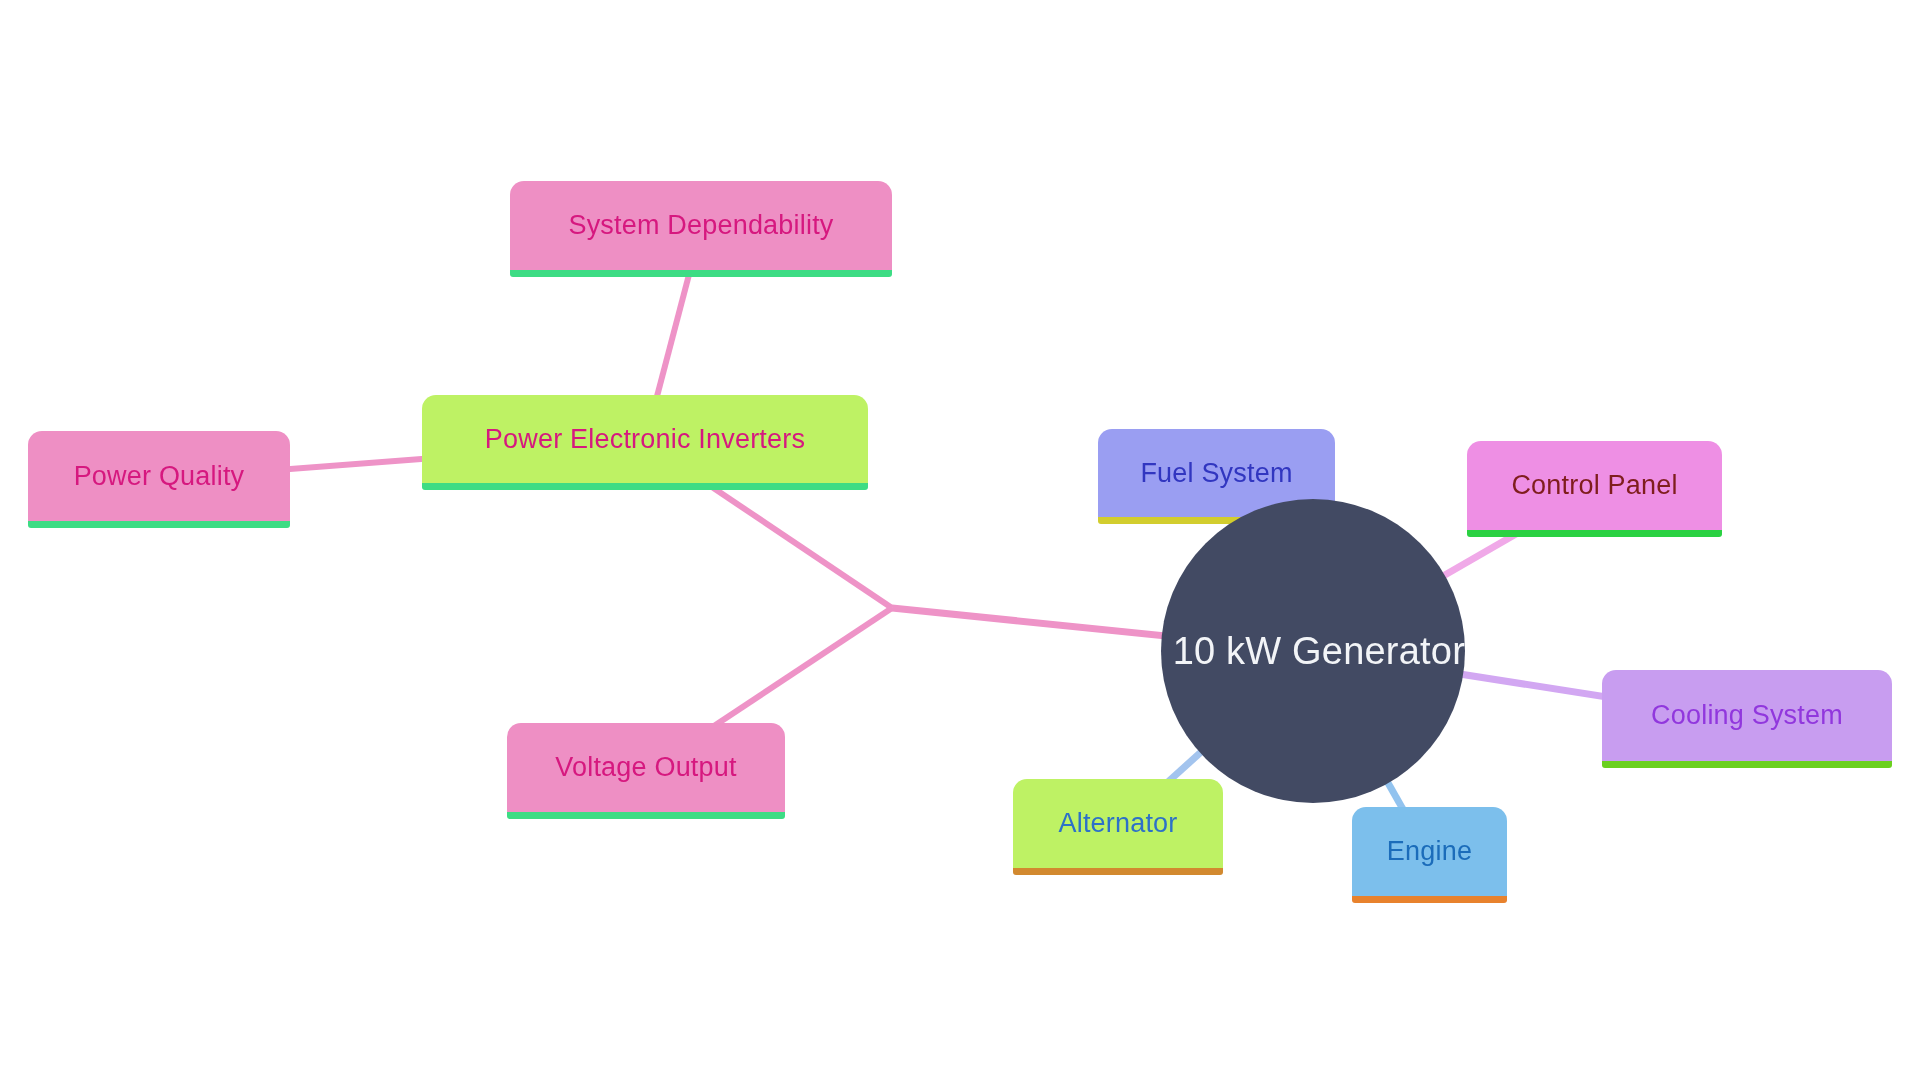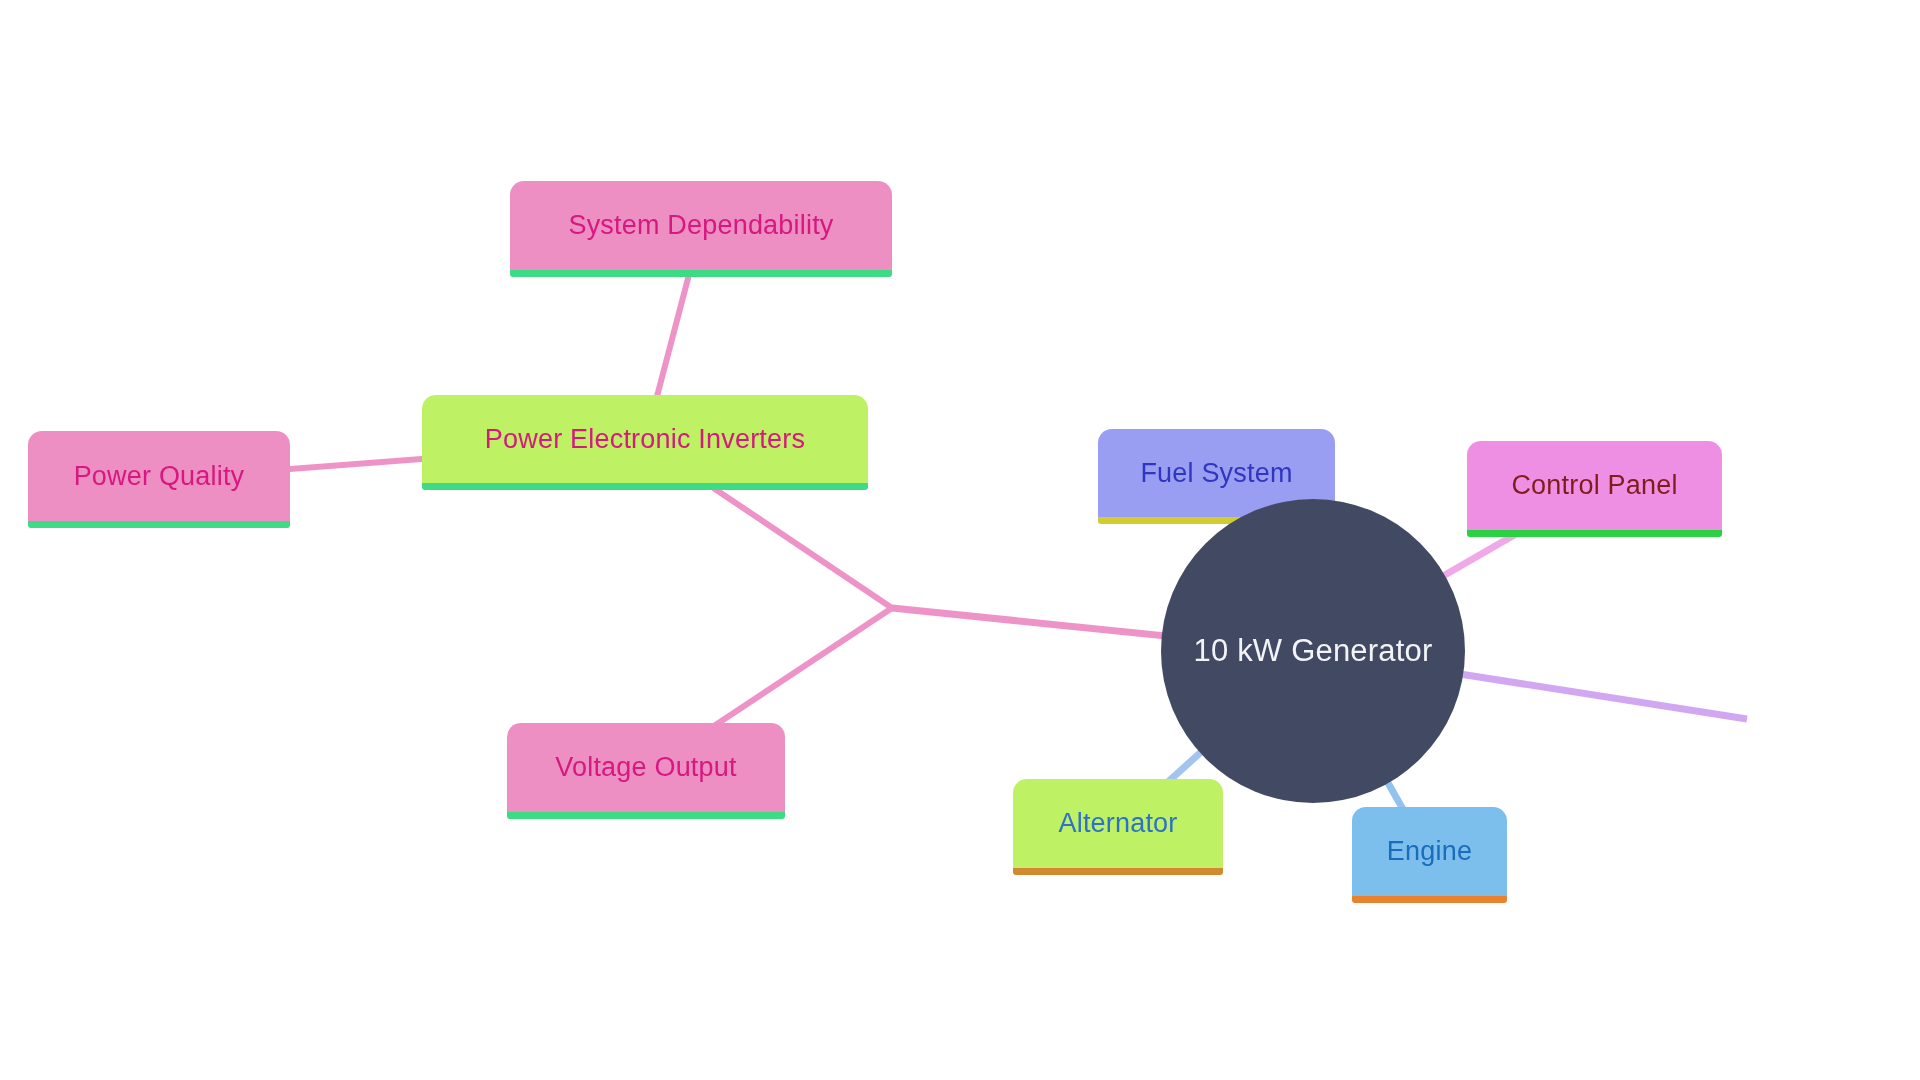--- a/index.html
+++ b/index.html
@@ -37,22 +37,22 @@
   }
   .center-node {
     position: absolute;
     left: 1161px;
     top: 499px;
     width: 304px;
     height: 304px;
     border-radius: 50%;
     display: flex;
     align-items: center;
-    justify-content: center;
-    font-size: 31px;
+    justify-content: flex-end;
+    font-size: 38px;
     font-weight: 500;
     letter-spacing: 0.2px;
     white-space: nowrap;
   }
 </style>
 </head>
 <body>
 
 <div class="canvas">
 
@@ -87,20 +87,23 @@
   </div>
 
   <div class="node" style="left: 1098px; top: 392px; width: 237px; height: 88px; background: rgb(154, 158, 242); color: rgb(49, 54, 192); border-bottom-color: rgb(210, 205, 46); margin-top: 37px;">
     <span>Fuel System</span>
   </div>
 
   <div class="node" style="left: 1467px; top: 441px; width: 255px; height: 89px; background: rgb(238, 143, 228); color: #7f1d1d; border-bottom-color: rgb(42, 209, 66);">
     <span>Control Panel</span>
   </div>
 
+  <div class="node" style="left: 1602px; top: 670px; width: 290px; height: 91px; background: rgb(200, 157, 240); color: rgb(145, 55, 221); border-bottom-color: rgb(107, 208, 31);">
+    <span>Cooling System</span>
+  </div>
 
   <div class="node" style="left: 1013px; top: 779px; width: 210px; height: 89px; background: #bef264; color: rgb(45, 113, 200); border-bottom-color: rgb(210, 137, 47);">
     <span>Alternator</span>
   </div>
 
   <div class="node" style="left: 1352px; top: 807px; width: 155px; height: 89px; background: rgb(124, 191, 236); color: rgb(27, 108, 186); border-bottom-color: rgb(232, 130, 45);">
     <span>Engine</span>
   </div>
 
   <div class="center-node" style="background: rgb(66, 74, 99); color: rgb(242, 244, 247);">

